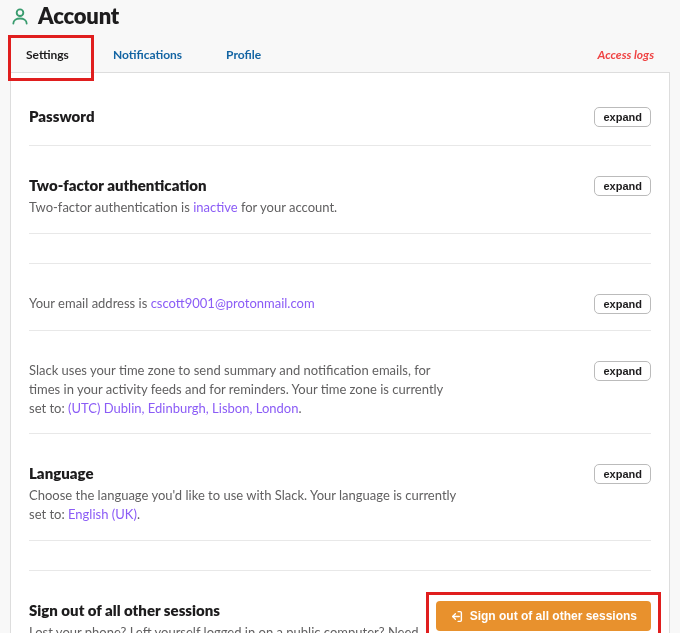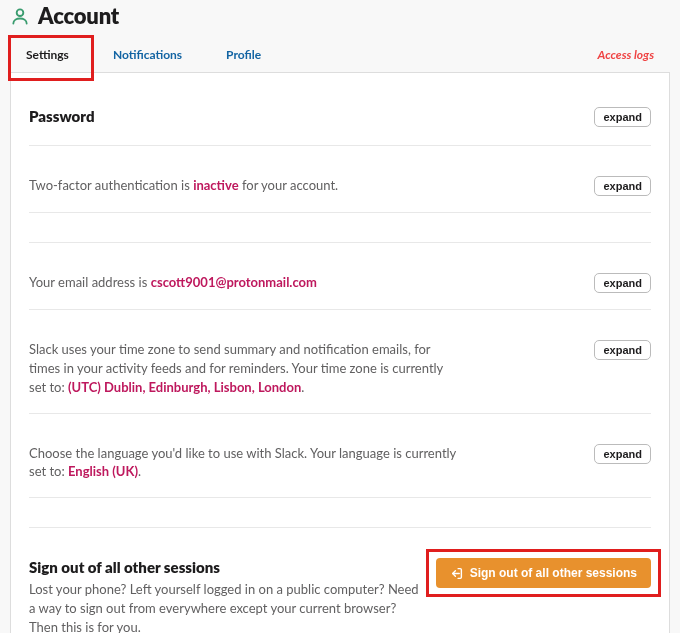--- a/index.html
+++ b/index.html
@@ -82,21 +82,21 @@
     font-weight: 800;
     color: #1d1c1d;
     margin-bottom: 4px;
   }
   .section-desc {
     font-size: 13px;
     line-height: 1.45;
     color: #616061;
     max-width: 430px;
   }
-  .section-desc b { color: #be185d; font-weight: 700; }
+  .section-desc b { color: #8b5cf6; font-weight: 400; }
   .expand-btn {
     background: #ffffff;
     border: 1px solid #bbbbbb;
     border-radius: 5px;
     font-size: 11px;
     font-weight: 700;
     color: #1d1c1d;
     padding: 3px 8px;
     cursor: pointer;
     flex: 0 0 auto;
@@ -183,20 +183,21 @@
         <div>
           <div class="section-title">Password</div>
         </div>
         <button class="expand-btn">expand</button>
       </div>
     </div>
 
     <div class="section">
       <div class="section-head">
         <div>
+          <div class="section-title">Two-factor authentication</div>
           <div class="section-desc">
             <span>Two-factor authentication is </span><b>inactive</b><span> for your account.</span>
           </div>
         </div>
         <button class="expand-btn">expand</button>
       </div>
     </div>
 
     <div class="gap"></div>
 
@@ -218,20 +219,21 @@
             <span>Slack uses your time zone to send summary and notification emails, for times in your activity feeds and for reminders. Your time zone is currently set to: </span><b>(UTC) Dublin, Edinburgh, Lisbon, London</b><span>.</span>
           </div>
         </div>
         <button class="expand-btn">expand</button>
       </div>
     </div>
 
     <div class="section">
       <div class="section-head">
         <div>
+          <div class="section-title">Language</div>
           <div class="section-desc">
             <span>Choose the language you'd like to use with Slack. Your language is currently set to: </span><b>English (UK)</b><span>.</span>
           </div>
         </div>
         <button class="expand-btn">expand</button>
       </div>
     </div>
 
     <div class="gap"></div>
 

